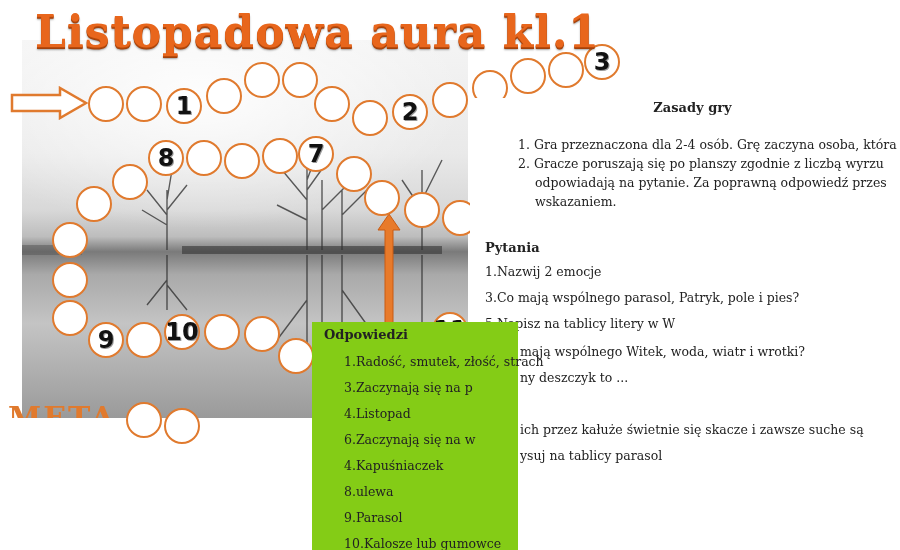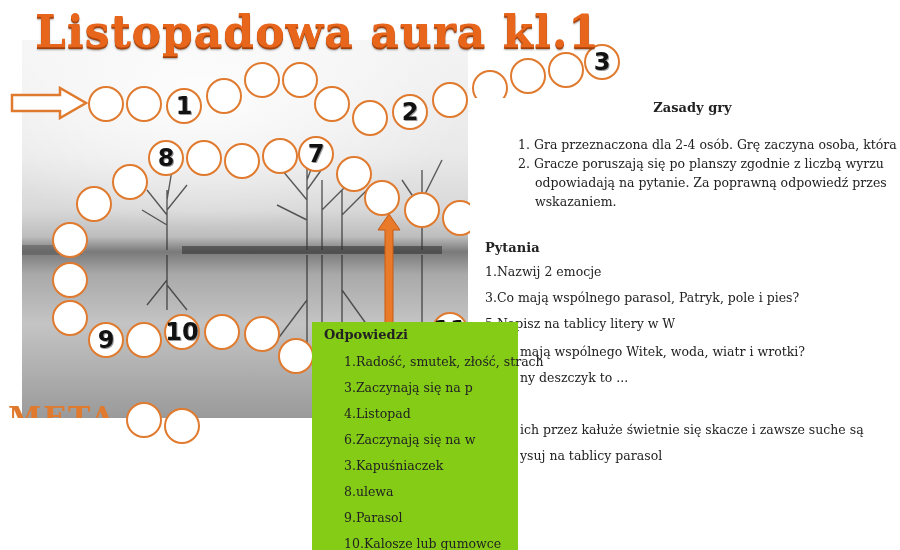--- a/index.html
+++ b/index.html
@@ -160,17 +160,17 @@
   <div class="q" style="top:186px;left:40px">ich przez kałuże świetnie się skacze i zawsze suche są</div>
   <div class="q" style="top:212px;left:40px">ysuj na tablicy parasol</div>
 </div>
 
 <div class="answers">
   <h3>Odpowiedzi</h3>
   <div class="a" style="top:32px">1.Radość, smutek, złość, strach</div>
   <div class="a" style="top:58px">3.Zaczynają się na p</div>
   <div class="a" style="top:84px">4.Listopad</div>
   <div class="a" style="top:110px">6.Zaczynają się na w</div>
-  <div class="a" style="top:136px">3.Kapuśniaczek</div>
+  <div class="a" style="top:136px">4.Kapuśniaczek</div>
   <div class="a" style="top:162px">8.ulewa</div>
   <div class="a" style="top:188px">9.Parasol</div>
   <div class="a" style="top:214px">10.Kalosze lub gumowce</div>
 </div>
 
 </body></html>

